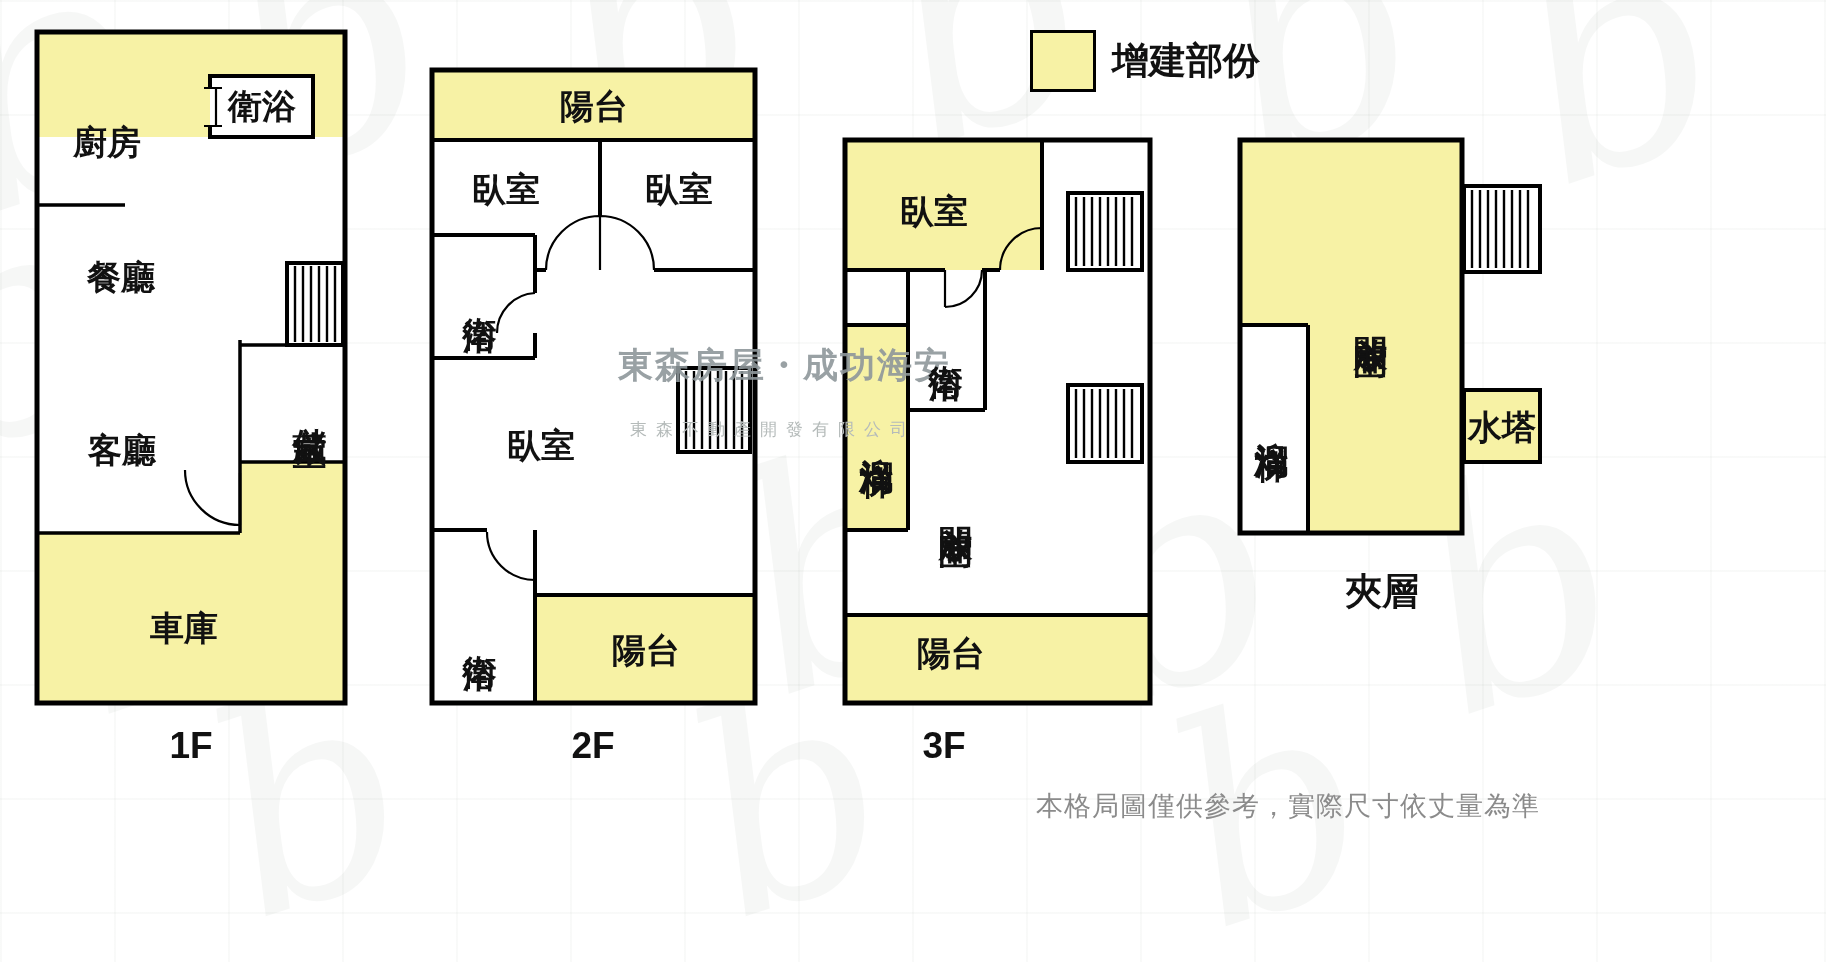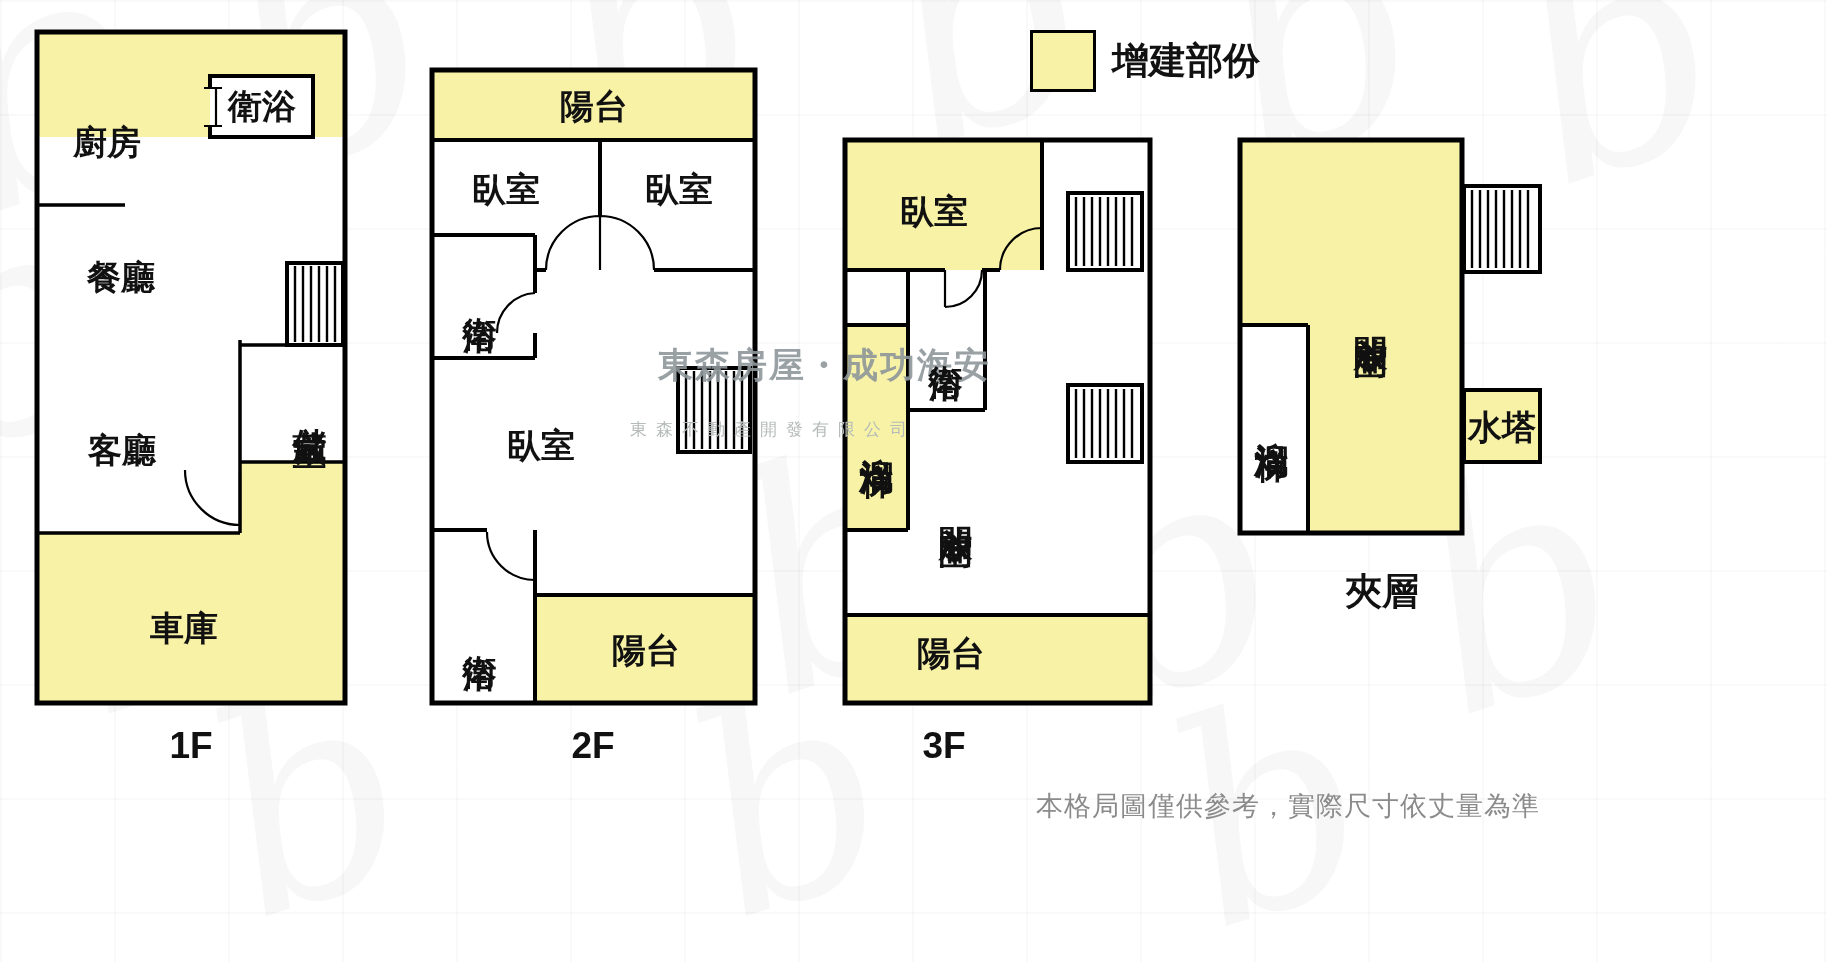--- a/index.html
+++ b/index.html
@@ -12,21 +12,21 @@
   }
   .bg-glyph{
     position:absolute;font-family:"DejaVu Serif",serif;font-style:italic;
     color:rgba(130,142,130,0.07);transform:rotate(-18deg);line-height:1;
     user-select:none;pointer-events:none;z-index:0;
   }
   #plan-svg{position:absolute;left:0;top:0;z-index:1;}
   .wm-title{
     position:absolute;left:618px;top:342px;z-index:2;
     font-size:35px;font-weight:700;letter-spacing:2px;white-space:nowrap;
-    color:var(--c-watermark,#8e979b);opacity:.9;margin-left:40px;
+    color:var(--c-watermark,#8e979b);opacity:.9;
   }
   .wm-sub{
     position:absolute;left:630px;top:390px;z-index:2;
     font-size:17px;letter-spacing:9px;white-space:nowrap;
     color:var(--c-watermark_light,#b5bbba);
     margin-top:28px;
   }
   .label{
     position:absolute;transform:translate(-50%,-50%);z-index:3;
     font-size:34px;font-weight:700;color:#111;white-space:nowrap;line-height:1.06;

